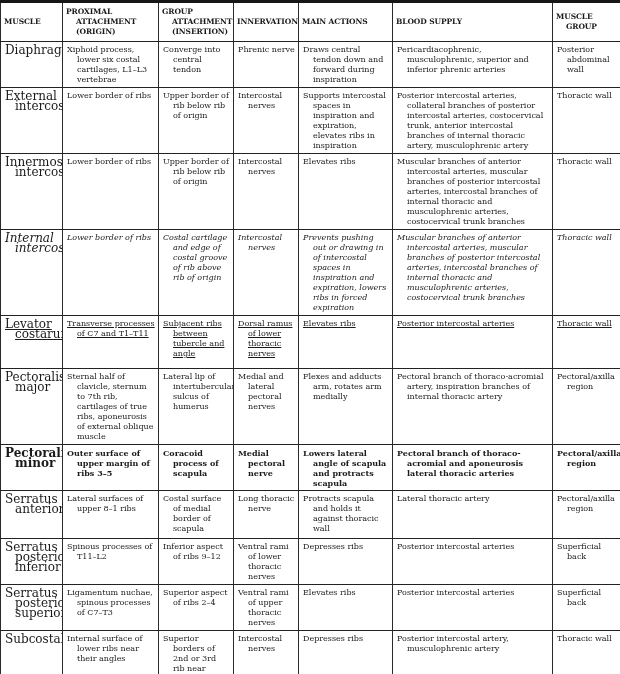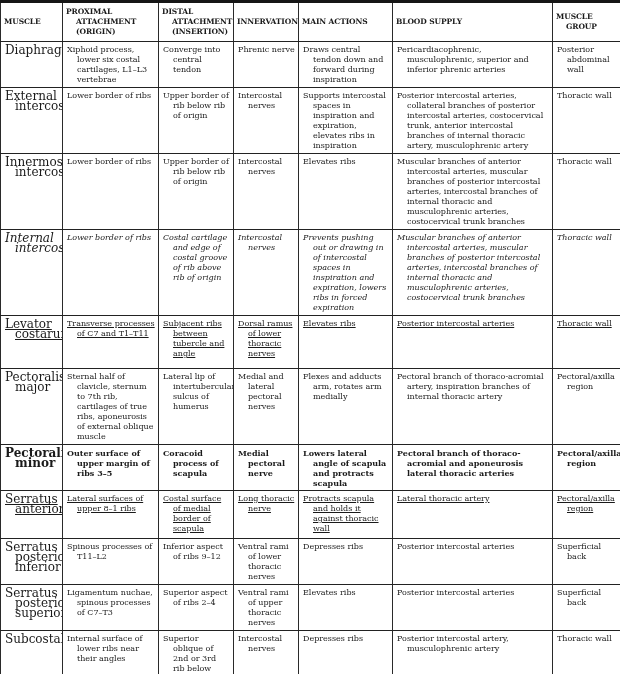--- a/index.html
+++ b/index.html
@@ -65,21 +65,21 @@
   </colgroup>
   <thead>
     <tr id="header-row" style="height: 40px;">
         <th>
           <span class="hang">MUSCLE</span>
         </th>
         <th>
           <span class="hang">PROXIMAL ATTACHMENT (ORIGIN)</span>
         </th>
         <th>
-          <span class="hang">DISTAL ATTACHMENT (INSERTION)</span>
+          <span class="hang">GROUP ATTACHMENT (INSERTION)</span>
         </th>
         <th>
           <span class="hang">INNERVATION</span>
         </th>
         <th>
           <span class="hang">MAIN ACTIONS</span>
         </th>
         <th>
           <span class="hang">BLOOD SUPPLY</span>
         </th>
@@ -243,21 +243,21 @@
         <td>
           <span class="hang">Lowers lateral angle of scapula and protracts scapula</span>
         </td>
         <td>
           <span class="hang">Pectoral branch of thoraco-acromial and aponeurosis lateral thoracic arteries</span>
         </td>
         <td>
           <span class="hang">Pectoral/axilla region</span>
         </td>
       </tr>
-      <tr style="height: 48px; text-decoration: underline;">
+      <tr style="height: 48px;">
         <td class="muscle-name">
           <span class="hang">Serratus anterior</span>
         </td>
         <td>
           <span class="hang">Lateral surfaces of upper 8–1 ribs</span>
         </td>
         <td>
           <span class="hang">Costal surface of medial border of scapula</span>
         </td>
         <td>
@@ -320,21 +320,21 @@
         </td>
       </tr>
       <tr style="height: 40px; padding-left: 12px;">
         <td class="muscle-name">
           <span class="hang">Subcostal</span>
         </td>
         <td>
           <span class="hang">Internal surface of lower ribs near their angles</span>
         </td>
         <td>
-          <span class="hang">Superior oblique of 2nd or 3rd rib below</span>
+          <span class="hang">Superior borders of 2nd or 3rd rib near</span>
         </td>
         <td>
           <span class="hang">Intercostal nerves</span>
         </td>
         <td>
           <span class="hang">Depresses ribs</span>
         </td>
         <td>
           <span class="hang">Posterior intercostal artery, musculophrenic artery</span>
         </td>

